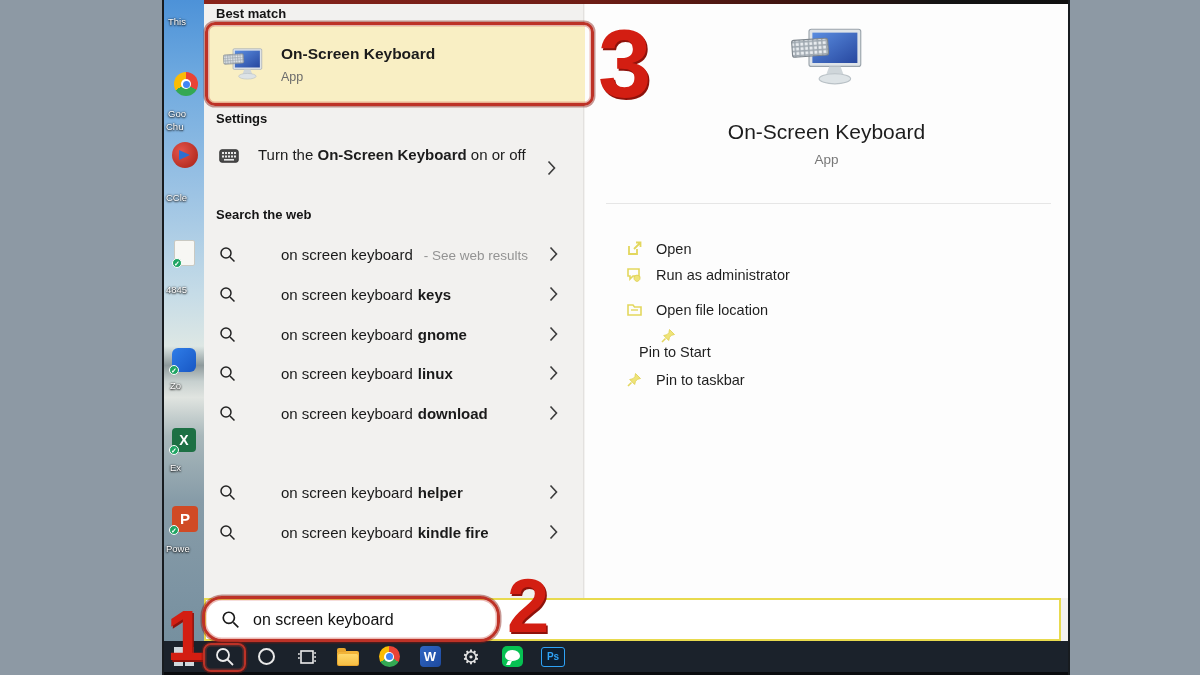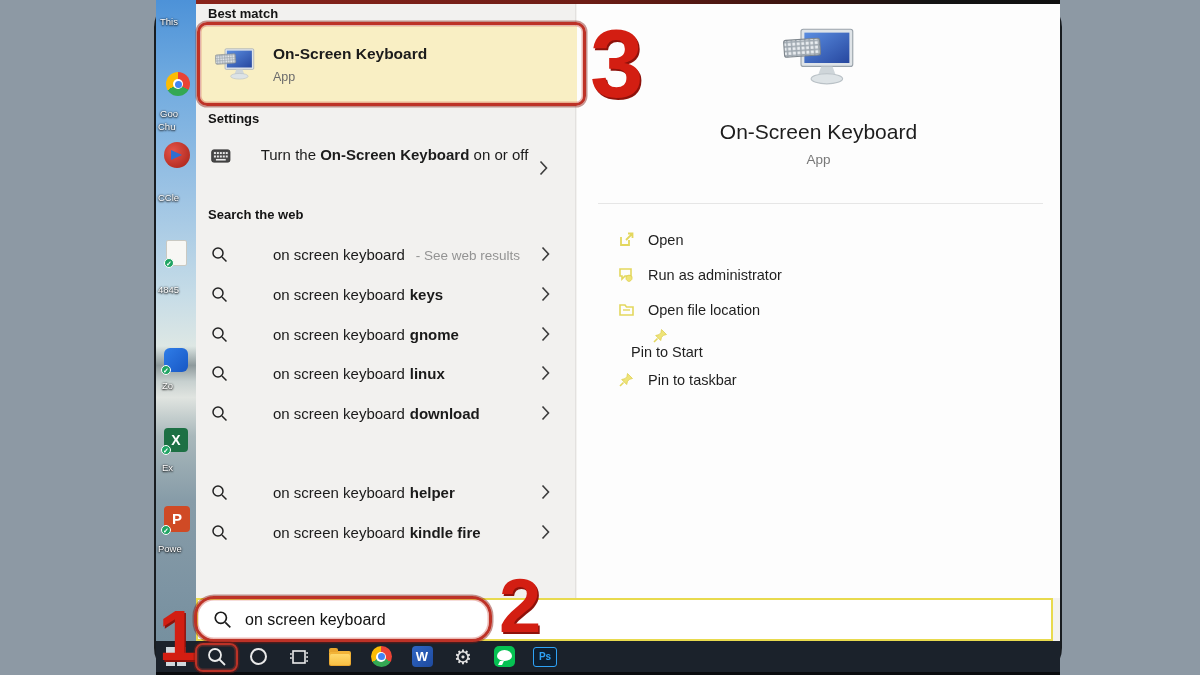--- a/index.html
+++ b/index.html
@@ -5,24 +5,23 @@
   * { box-sizing: border-box; }
   html,body { margin:0; padding:0; }
   body {
     width:1200px; height:675px; position:relative; overflow:hidden;
     background:#8d99a4;
     font-family:"Liberation Sans", sans-serif;
   }
 
   
   .shot {
-    position:absolute; left:156px; top:0; width:904px; height:675px;
+    position:absolute; left:164px; top:0; width:904px; height:675px;
     box-shadow:0 0 0 2px #181c20;
     background:#f3f2f0;
-    border-radius:27px;
   }
 
   
   .desktop {
     position:absolute; left:0; top:0; width:40px; height:641px; overflow:hidden;
     background:linear-gradient(180deg,
       #4d92d8 0%, #6ea9df 12%, #9cc3e4 30%, #c6dce7 46%, #dde7e4 54%,
       #8e9a9c 57%, #c7d0cf 59.5%, #e0e4e0 62%, #a9b8bb 68%,
       #879ca8 78%, #7d94a3 92%, #76909f 100%);
   }
@@ -53,21 +52,21 @@
   .bm-tile {
     position:absolute; left:5px; top:26px; width:382px; height:77px;
     background:#f9efc4; display:flex; align-items:center; padding-left:14px;
   }
   .bm-text { margin-left:18px; }
   .bm-title { font-size:15.5px; font-weight:700; color:#1b1b1b; }
   .bm-sub { font-size:12.5px; color:#6b6b6b; margin-top:7px; }
 
   
   .settings-row { position:absolute; left:0; top:138px; width:380px; display:flex; padding:6px 28px 6px 15px; }
-  .settings-text { margin-left:30px; width:292px; font-size:15px; line-height:22px; color:#1c1c1c; }
+  .settings-text { margin-left:19px; width:292px; font-size:15px; line-height:22px; color:#1c1c1c; }
   .settings-text b { font-weight:700; }
   .row-chevron { position:absolute; right:28px; top:50%; transform:translateY(-50%); }
   .settings-row .row-chevron { top:30px; }
 
   
   .sugg-row {
     position:absolute; left:0; width:380px; height:40px;
     display:flex; align-items:center; padding:0 24px 0 15px;gap:32px;
   }
   .sugg-text { margin-left:13px; font-size:15px; color:#1a1a1a; white-space:nowrap; }
@@ -318,21 +317,21 @@
         <ellipse cx="39" cy="45" rx="14" ry="4.5" fill="#dde3e6" stroke="#b9c1c6"></ellipse>
         <g transform="rotate(-4 16 18)">
           <rect x="1" y="10" width="32" height="15" rx="2" fill="url(#keys)" stroke="#7e868d"></rect>
         </g>
       </svg>
     </div>
     <div class="prev-title">On-Screen Keyboard</div>
     <div class="prev-sub">App</div>
     <div class="prev-divider"></div>
 
-    <div class="action-row" style="top:222px;">
+    <div class="action-row" style="top:222px;align-items:flex-end;">
       <svg width="17" height="17" viewBox="0 0 17 17">
         <path d="M3 6 v8 h8 v-5" fill="none" stroke="#e3d75e" stroke-width="1.8"></path>
         <path d="M8 9 L14.5 2.5 M10 2.5 h4.5 v4.5" fill="none" stroke="#e3d75e" stroke-width="1.8"></path>
       </svg>
       <span class="action-label">Open</span>
     </div>
     <div class="action-row" style="top:257px;">
       <svg width="17" height="17" viewBox="0 0 17 17">
         <path d="M2 3 h11 v7 h-6 l-3 3 v-3 h-2 z" fill="none" stroke="#e3d75e" stroke-width="1.6"></path>
         <path d="M11 9 l3 1.5 v2 c0 1.5 -1.5 2.5 -3 3 c-1.5 -.5 -3 -1.5 -3 -3 v-2 z" fill="#efe478" stroke="#ddce4f" stroke-width="0.8"></path>

